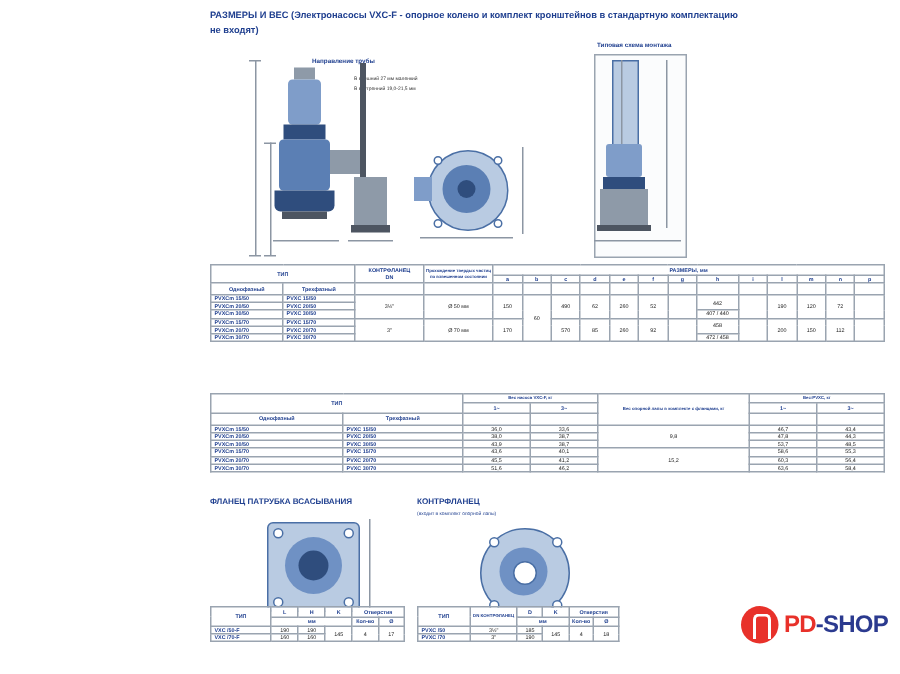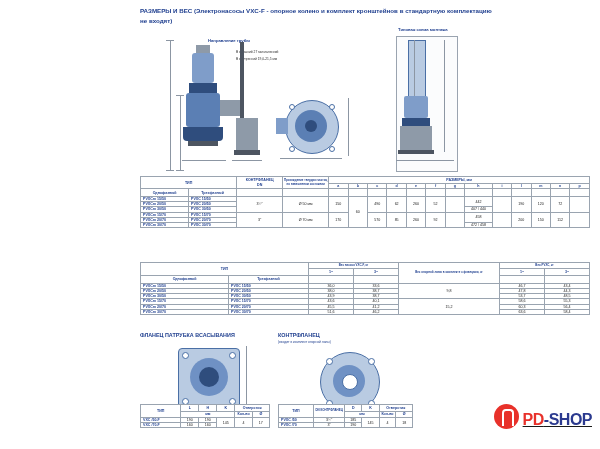--- a/index.html
+++ b/index.html
@@ -48,21 +48,21 @@
 
   
   .sect-title{
     position:absolute;font-size:5.4px;font-weight:bold;color:#1f3f8f;
   }
   .sect-sub{
     position:absolute;font-size:3.3px;color:#1f3f8f;line-height:1.3;
   }
 
   
-  .logo{position:absolute;right:8px;bottom:20px;display:flex;align-items:flex-end;text-decoration:underline;}
+  .logo{position:absolute;right:8px;bottom:20px;display:flex;align-items:center;}
   .logo-mark{
     width:25px;height:25px;border-radius:50%;
     background:#e8312a;position:relative;margin-right:4px;
   }
   .logo-mark:after{
     content:"";position:absolute;left:8px;top:5px;
     width:8px;height:15px;border:2.5px solid #fff;border-radius:4px 4px 0 0;
     border-bottom:none;
   }
   .logo-mark:before{

